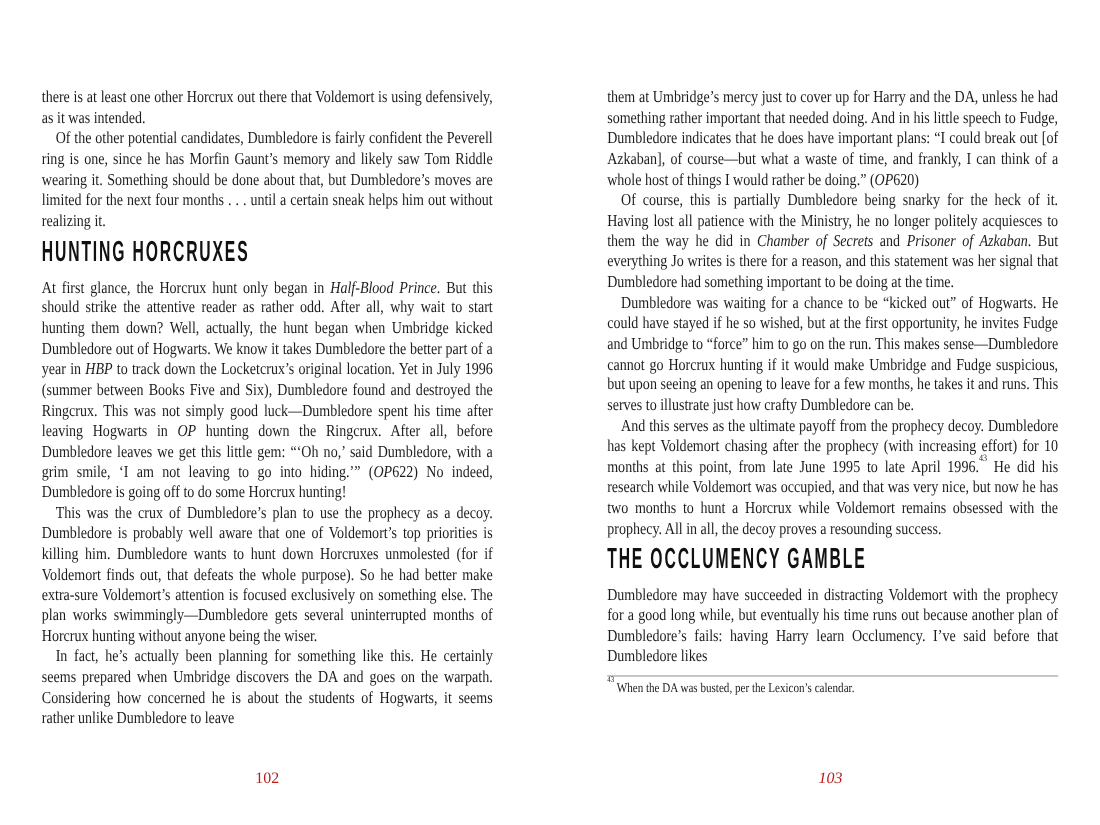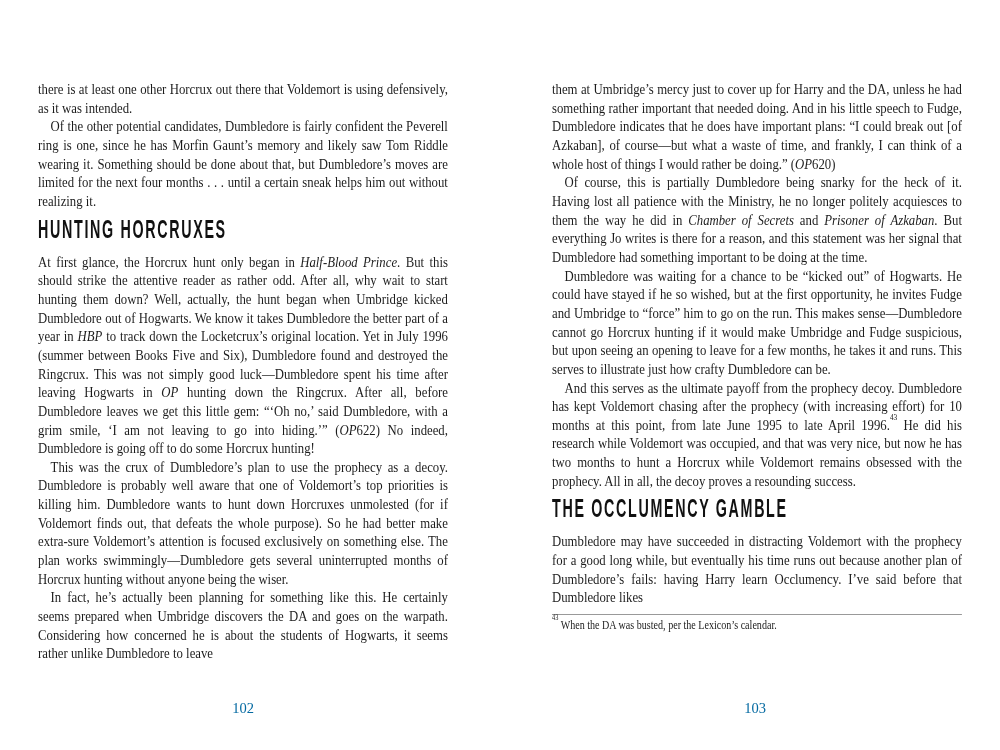--- a/index.html
+++ b/index.html
@@ -70,24 +70,24 @@
     color: #222222;
   }
   .footnote sup.ref { font-size: 7.5px; top: -0.5em; }
 
   .pagenum {
     position: absolute;
     top: 700px;
     height: 18px;
     text-align: center;
     font-size: 14.5px;
-    color: #0369a1;
+    color: #b91c1c;
   }
   .pagenum.left  { left: 38px;  width: 410px; }
-  .pagenum.right { left: 550px; width: 410px; }
+  .pagenum.right { left: 550px; width: 410px; font-style: italic; }
 </style>
 </head>
 <body>
 
 <div class="spread">
 
   <div class="page-left">
     <div class="col left">
         <p>there is at least one other Horcrux out there that Voldemort is using defensively, as it was intended.</p>
         <p class="indent">Of the other potential candidates, Dumbledore is fairly confident the Peverell ring is one, since he has Morfin Gaunt’s memory and likely saw Tom Riddle wearing it. Something should be done about that, but Dumbledore’s moves are limited for the next four months . . . until a certain sneak helps him out without realizing it.</p>

